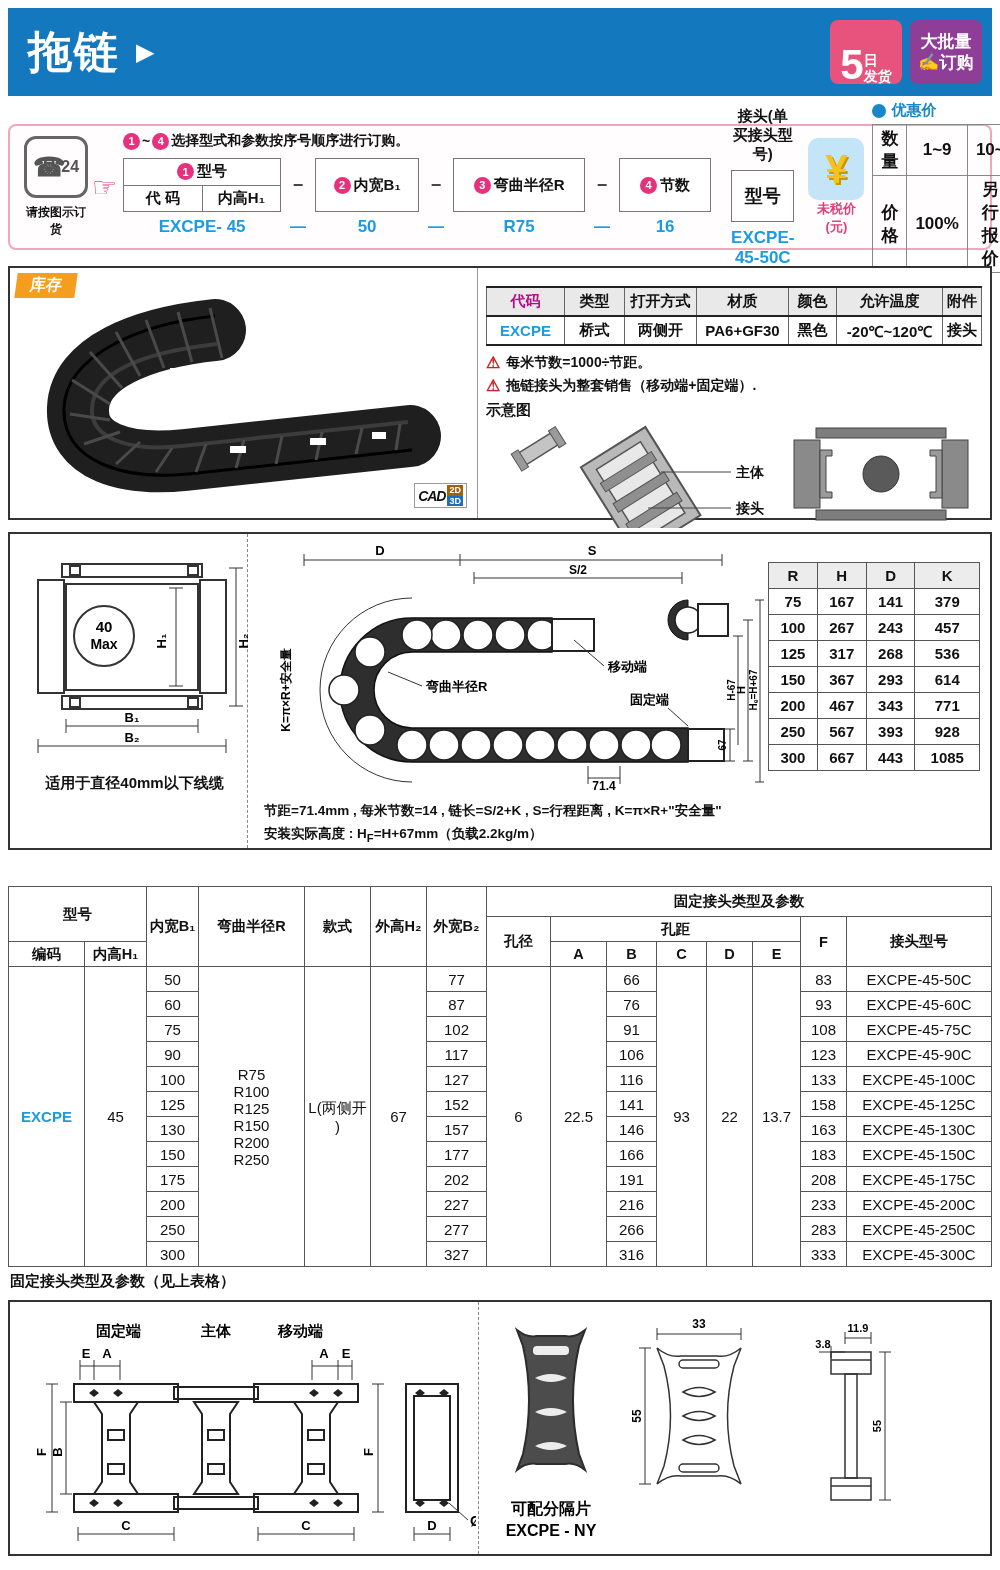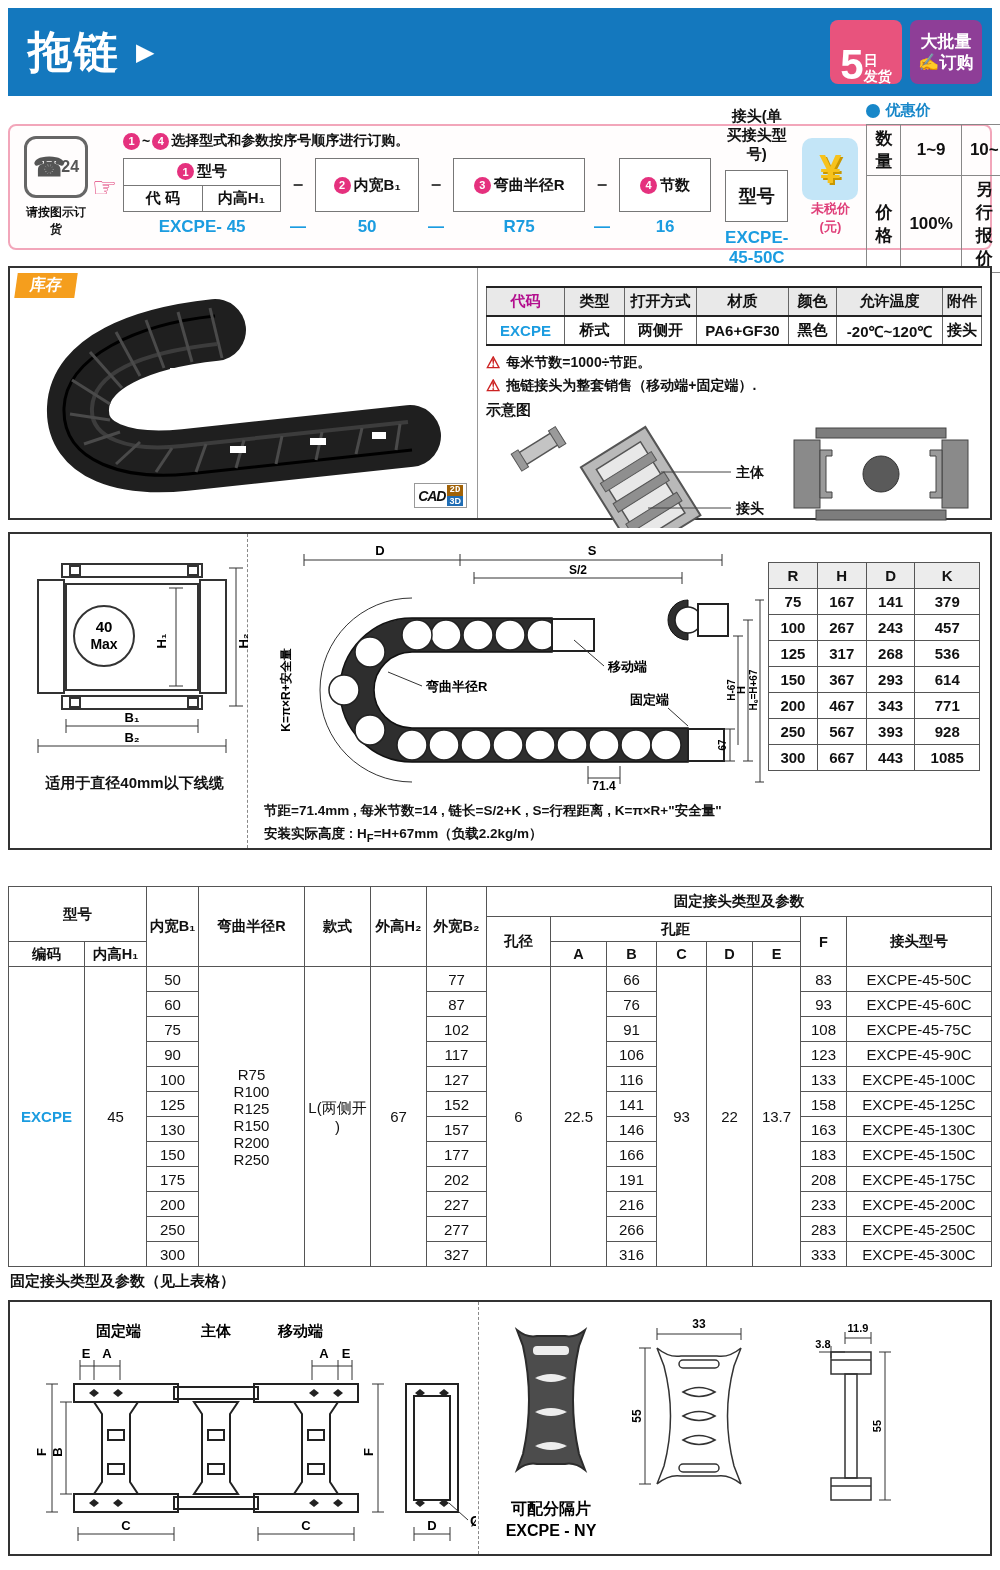--- a/index.html
+++ b/index.html
@@ -43,21 +43,21 @@
   .stepItm { display:flex; flex-direction:column; }
   .sbox { border:1px solid #777; background:#fff; height:54px; display:flex; flex-direction:column; font-size:15px; font-weight:bold; }
   .sbox .t { flex:1; display:flex; align-items:center; justify-content:center; gap:3px; }
   .sbox .b { flex:1; display:flex; border-top:1px solid #777; }
   .sbox .b span { flex:1; display:flex; align-items:center; justify-content:center; }
   .sbox .b span + span { border-left:1px solid #777; }
   .sval { height:30px; display:flex; align-items:center; justify-content:center; color:#1b9ce0; font-size:17px; font-weight:bold; }
   .dashItm { width:34px; display:flex; flex-direction:column; }
   .dashItm .d1 { height:54px; display:flex; align-items:center; justify-content:center; font-size:18px; font-weight:bold; color:#444; }
   .dashItm .d2 { height:30px; display:flex; align-items:center; justify-content:center; font-size:16px; font-weight:bold; color:#1b9ce0; }
-  .jointCol { margin-left:14px; width:188px; text-align:center; }
+  .jointCol { margin-left:20px; width:188px; text-align:center; }
   .jointTtl { font-size:15px; font-weight:bold; margin-bottom:6px; }
   .jointBox { border:1px solid #777; background:#fff; height:52px; display:flex; align-items:center; justify-content:center; font-size:18px; font-weight:bold; }
   .jointVal { color:#1b9ce0; font-size:17px; font-weight:bold; margin-top:6px; }
   .priceCol { margin-left:14px; display:flex; gap:8px; align-items:center; }
   .yuanWrap { text-align:center; }
   .yuanTile { width:56px; height:62px; background:#c3e5f7; border-radius:10px; display:flex; align-items:center; justify-content:center;
               color:#f7c21c; font-size:40px; font-weight:bold; text-shadow:2px 2px 0 #c99700; }
   .yuanCap { color:#e0407a; font-size:13px; font-weight:bold; }
   .dealWrap { }
   .dealTtl { color:#1787c9; font-size:15px; font-weight:bold; display:flex; align-items:center; gap:5px; margin-bottom:4px; }
@@ -68,21 +68,21 @@
   .frame { position:absolute; left:8px; width:984px; border:2px solid #333; background:#fff; }
   
   .stock { top:266px; height:254px; display:flex; }
   .stockL { width:468px; position:relative; border-right:1px solid #999; }
   .kcBadge { position:absolute; left:6px; top:5px; background:#f59e1d; color:#fff; font-size:16px; font-weight:bold;
              padding:2px 14px; transform:skewX(-8deg); }
   .cadBadge { position:absolute; right:10px; bottom:10px; border:1px solid #999; background:#fff; display:flex; align-items:center; padding:1px 3px; }
   .cadBadge .cad { font-size:14px; font-weight:bold; font-style:italic; letter-spacing:-1px; }
   .cadBadge .dd { display:flex; flex-direction:column; margin-left:2px; }
   .cadBadge .dd span { font-size:9px; font-weight:bold; color:#fff; padding:0 2px; line-height:1.15; }
-  .cadBadge .d2 { background:#a16207;font-family:Liberation Mono, monospace; }
+  .cadBadge .d2 { background:#a16207; }
   .cadBadge .d3 { background:#1f6db5; }
   .stockR { flex:1; padding:18px 8px 4px 8px; }
   .specTbl { border-collapse:collapse; width:100%; font-size:15px; }
   .specTbl th, .specTbl td { border:1px solid #666; text-align:center; height:29px; font-weight:bold; }
   .specTbl th { background:#e9e9e9; border-top:2px solid #222; border-bottom:2px solid #222; }
   .specTbl td { border-bottom:2px solid #222; }
   .magenta { color:#b30e8e; }
   .blue { color:#1b9ce0; }
   .warns { margin-top:7px; }
   .warn { display:flex; align-items:center; gap:6px; font-size:14px; font-weight:bold; margin-bottom:4px; }

